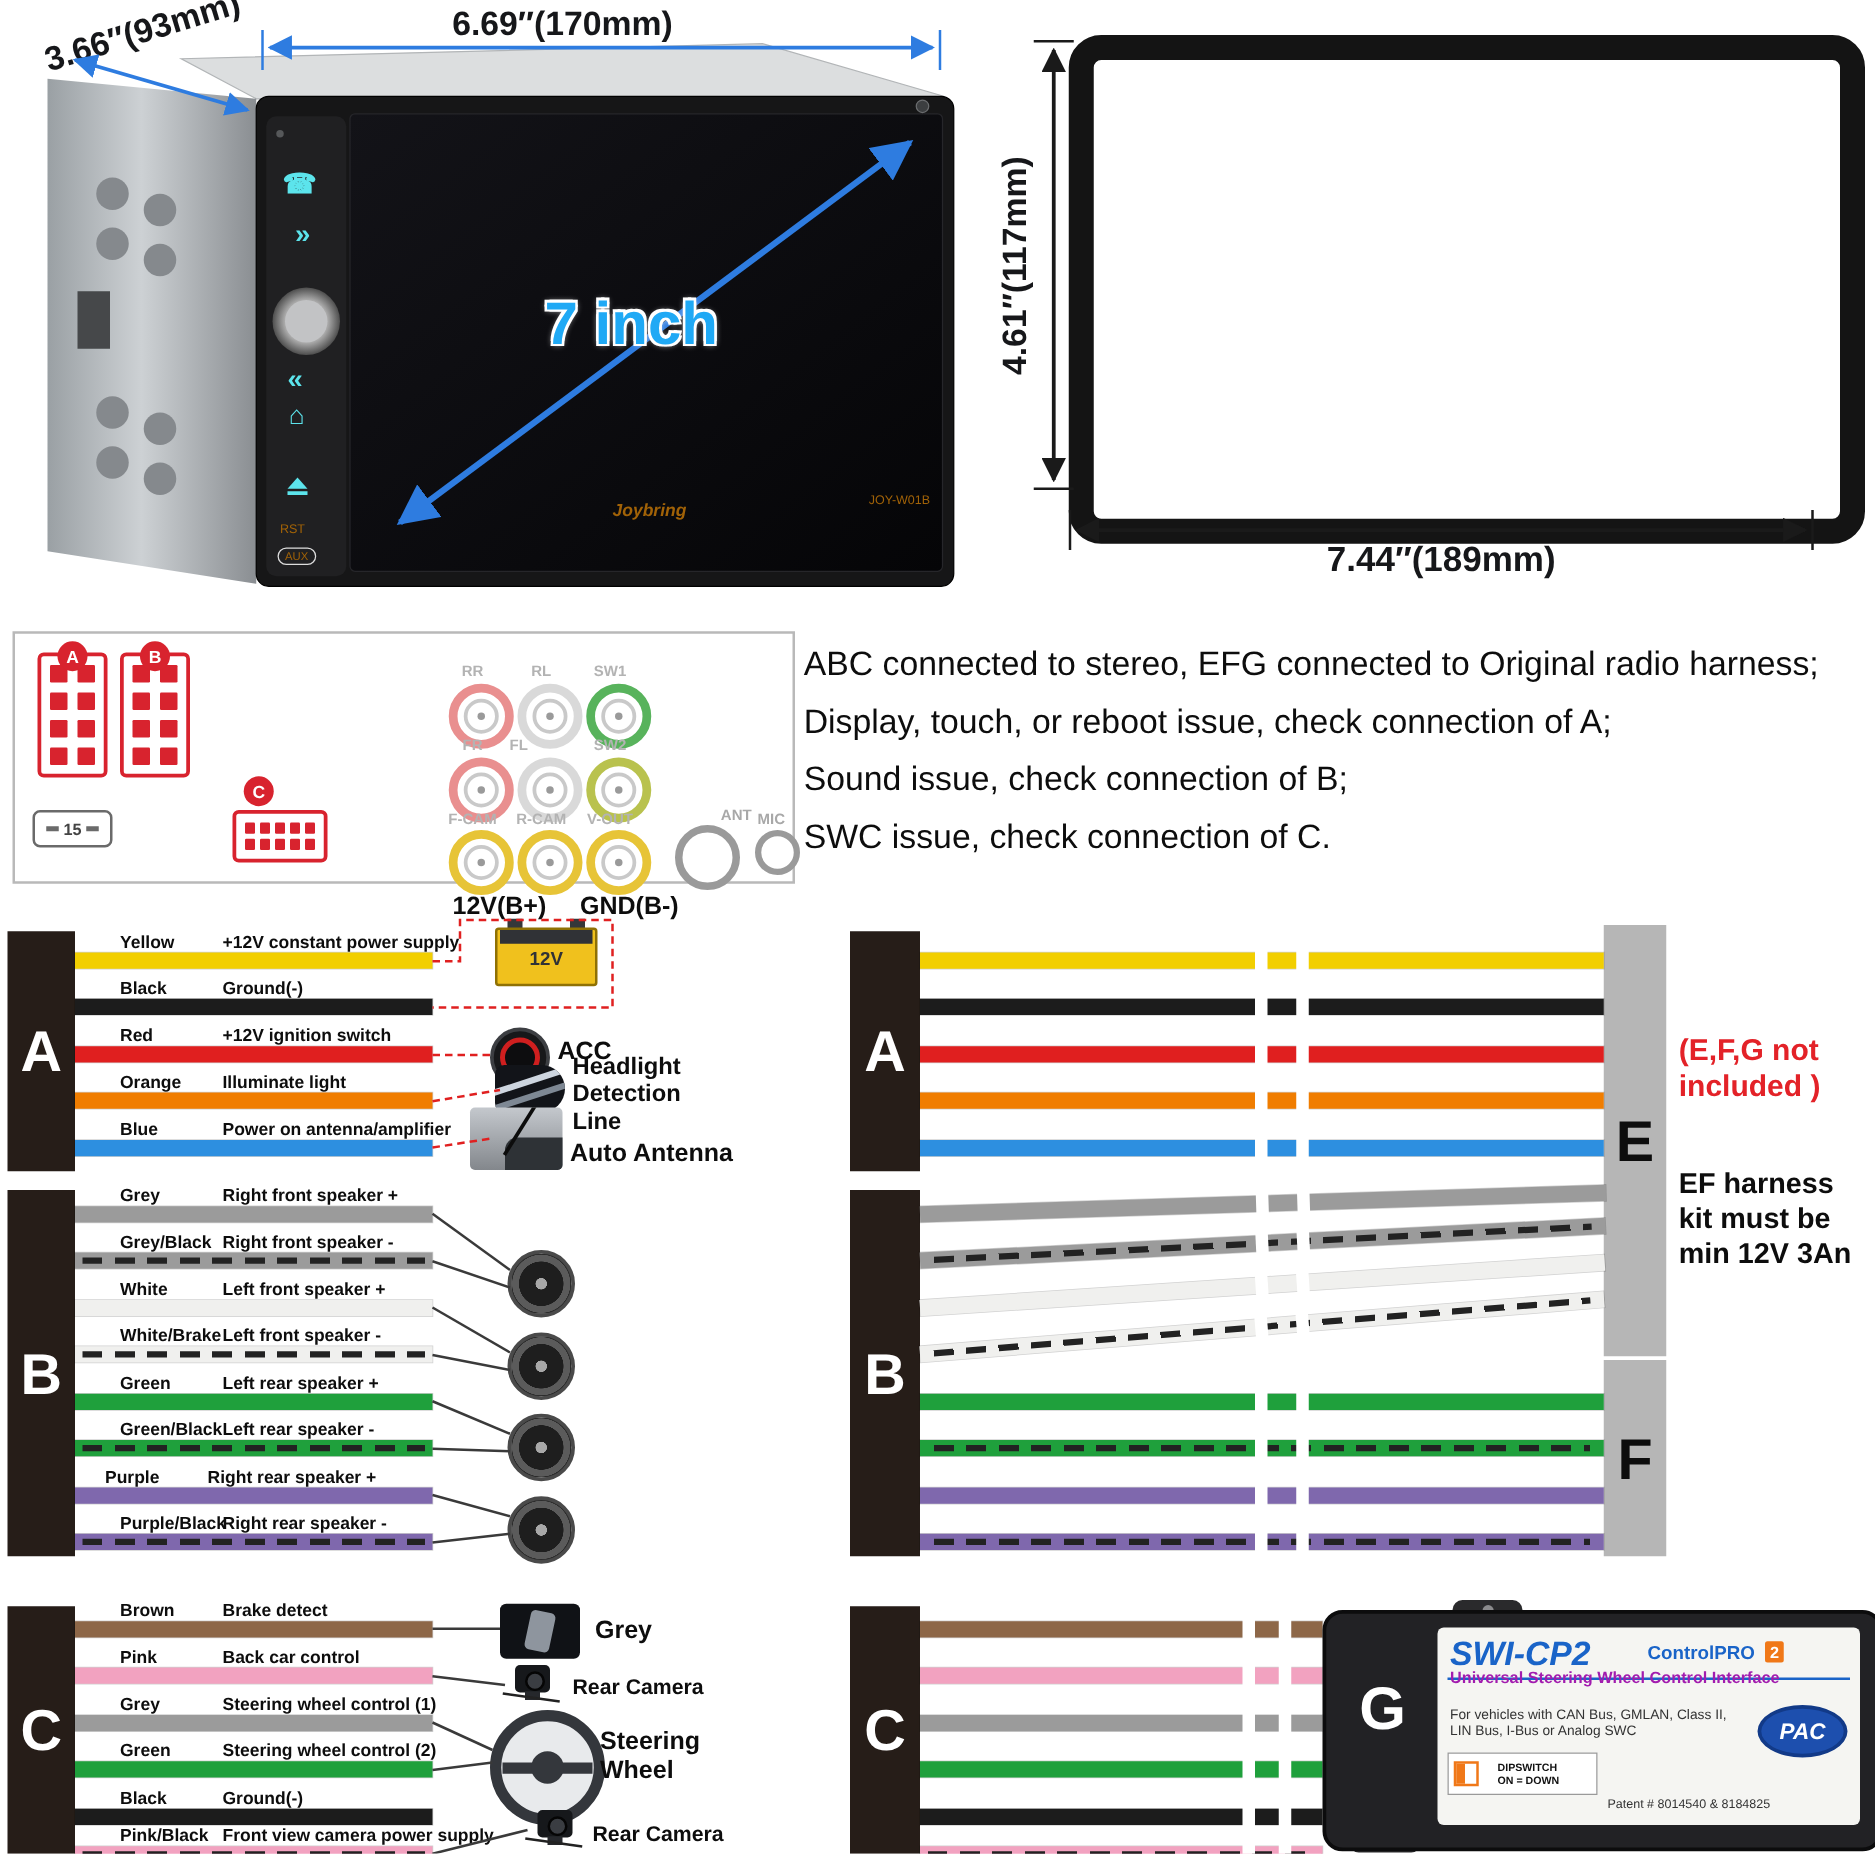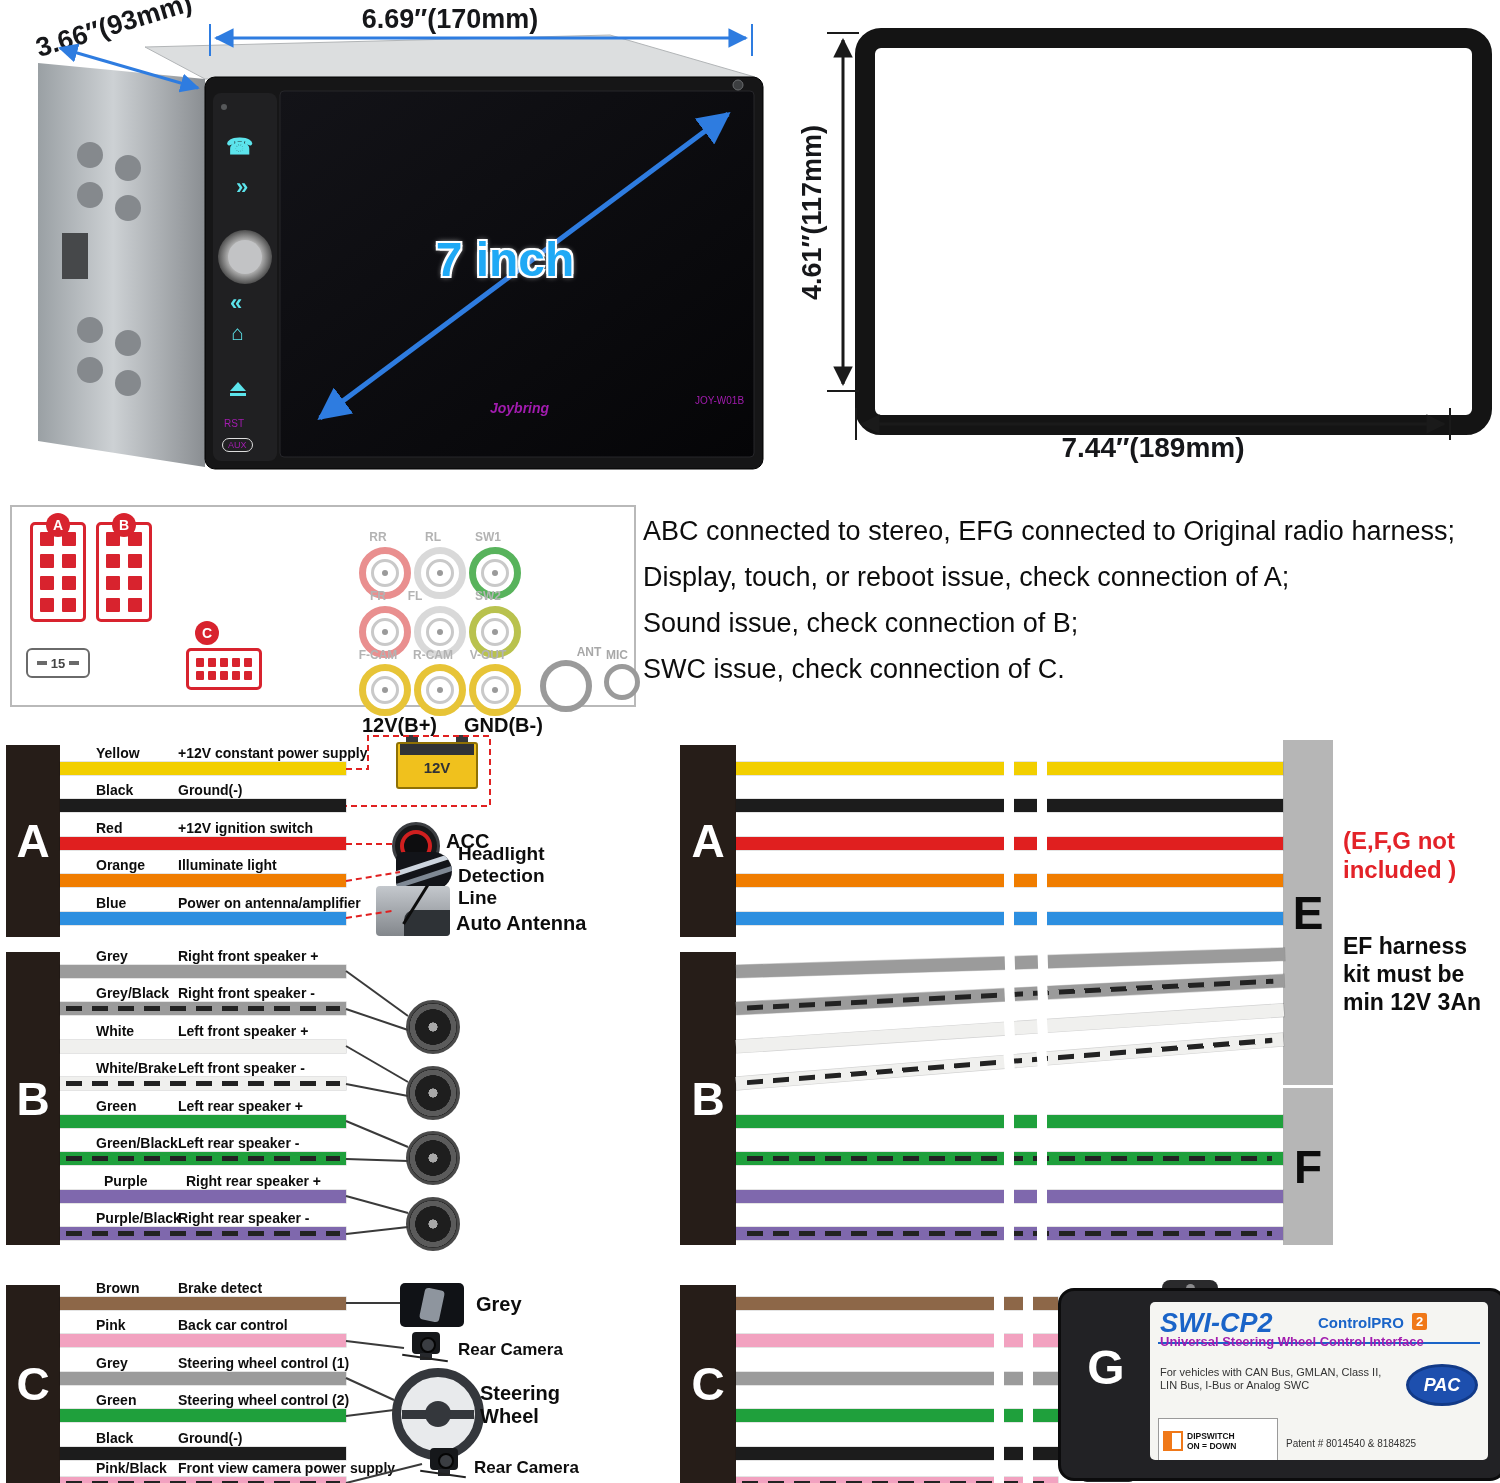--- a/index.html
+++ b/index.html
@@ -10,21 +10,21 @@
 
   
   .dim{position:absolute;font-weight:bold;color:#16171a;font-size:27px;text-align:center;white-space:nowrap}
   .screen-size{position:absolute;font-weight:bold;font-size:48px;color:#1fa9f5;
      text-shadow:-2px -2px 0 #fff,2px -2px 0 #fff,-2px 2px 0 #fff,2px 2px 0 #fff,0 0 6px #fff}
 
   
   .btn-glyph{position:absolute;color:#5ce4ec;font-weight:bold;line-height:1}
   .ej-tri{display:block;width:0;height:0;border-left:8px solid transparent;border-right:8px solid transparent;border-bottom:9px solid #5ce4ec}
   .ej-bar{display:block;width:16px;height:3px;background:#5ce4ec;margin-top:2px}
-  .unit-text{position:absolute;color:#a21caf;white-space:nowrap}
+  .unit-text{position:absolute;color:#a16207;white-space:nowrap}
 
   
   .frame{position:absolute;border:20px solid #141414;border-radius:26px;background:#fff}
 
   
   .panelbox{position:absolute;border:2px solid #b9b9b9;background:#fff}
   .conn{position:absolute;border:3px solid #d8232e;border-radius:5px;display:grid;gap:8px;padding:7px}
   .pin{background:#d8232e;border-radius:1px;width:14px;height:14px}
   .pin.s{width:8px;height:9px}
   .badge{position:absolute;width:24px;height:24px;border-radius:50%;background:#d8232e;color:#fff;
@@ -89,21 +89,21 @@
   .swi .gletter{position:absolute;left:12px;top:60px;width:72px;text-align:center;color:#fff;font-size:48px;font-weight:bold}
   .swi .sticker{position:absolute;left:92px;top:22px;width:338px;height:158px;background:#f5f5f2;border-radius:5px;overflow:hidden}
   .swi .model{position:absolute;left:10px;top:6px;color:#1a64c8;font-weight:bold;font-size:27px;font-style:italic}
   .swi .cpro{position:absolute;left:168px;top:12px;color:#1a64c8;font-weight:bold;font-size:15px}
   .swi .cpro2{position:absolute;left:262px;top:11px;background:#f07818;color:#fff;font-weight:bold;font-size:13px;padding:1px 4px;border-radius:2px}
   .swi .rule{position:absolute;left:8px;right:8px;top:40px;height:2px;background:#1a64c8}
   .swi .title{position:absolute;left:10px;top:32px;font-weight:bold;font-size:13px;color:#a21caf}
   .swi .compat{position:absolute;left:10px;top:64px;width:230px;font-size:11px;color:#333;line-height:13px}
   .swi .pac{position:absolute;left:256px;top:62px;width:66px;height:36px;background:#1d4fae;border:3px solid #123a88;border-radius:50%;
             color:#fff;font-weight:bold;font-style:italic;font-size:18px;display:flex;align-items:center;justify-content:center}
-  .swi .dip{position:absolute;left:8px;top:116px;width:120px;height:46px;border:1px solid #9a9a9a;background:#fff;display:flex;align-items:center;gap:4px;padding:0 4px;box-sizing:border-box}
+  .swi .dip{position:absolute;left:8px;top:100px;width:120px;height:34px;border:1px solid #9a9a9a;background:#fff;display:flex;align-items:center;gap:15px;padding:0 4px;box-sizing:border-box}
   .swi .dipicon{width:16px;height:16px;border:2px solid #f07818;flex:none;background:linear-gradient(90deg,#f07818 45%,#fff 45%)}
   .swi .diptext{font-size:8.5px;font-weight:bold;line-height:10px;color:#111}
   .swi .patent{position:absolute;left:136px;top:136px;font-size:10px;color:#333}
 </style>
 </head>
 <body>
 
 <svg class="layer" style="left:10px;top:5px" width="790" height="480" viewBox="0 0 790 480">
   <defs>
     <linearGradient id="sideg" x1="0" y1="0" x2="1" y2="0">
@@ -373,21 +373,21 @@
 <div class="wire" style="left: 60px; top: 1115px; width: 286px; --wire: #1fa03c; --stripe: #1fa03c;">
     <div class="stripe"></div>
   </div>
 <div class="wlabel" style="left:96px;top:1135px">
     <span class="wn">Green/Black</span>
     <span>Left rear speaker -</span>
   </div>
 <div class="wire" style="left: 60px; top: 1152px; width: 286px; --wire: #1fa03c; --stripe: #222222;">
     <div class="stripe"></div>
   </div>
-<div class="wlabel" style="left:104px;top:1173px">
+<div class="wlabel" style="left:84px;top:1173px">
     <span class="wn">Purple</span>
     <span>Right rear speaker +</span>
   </div>
 <div class="wire" style="left: 60px; top: 1190px; width: 286px; --wire: #7f68ad; --stripe: #7f68ad;">
     <div class="stripe"></div>
   </div>
 <div class="wlabel" style="left:96px;top:1210px">
     <span class="wn">Purple/Black</span>
     <span>Right rear speaker -</span>
   </div>

